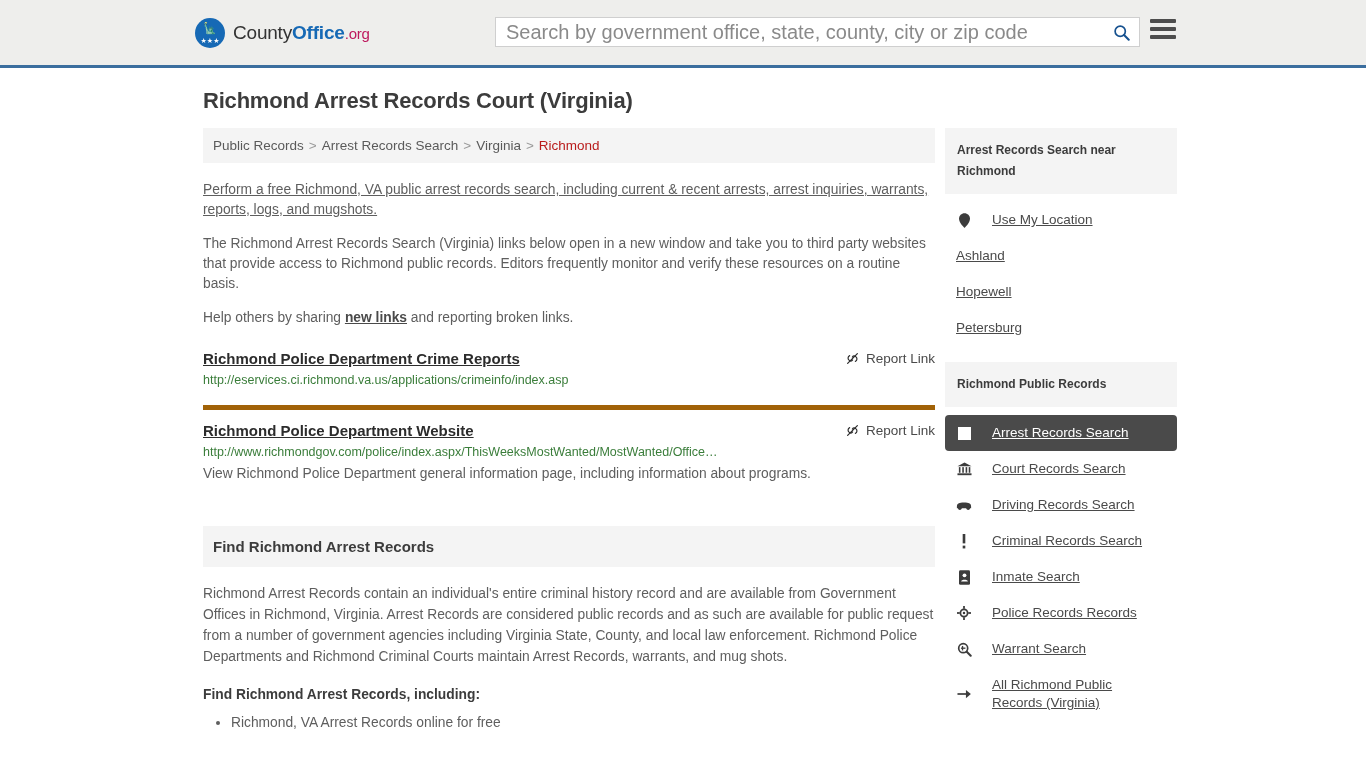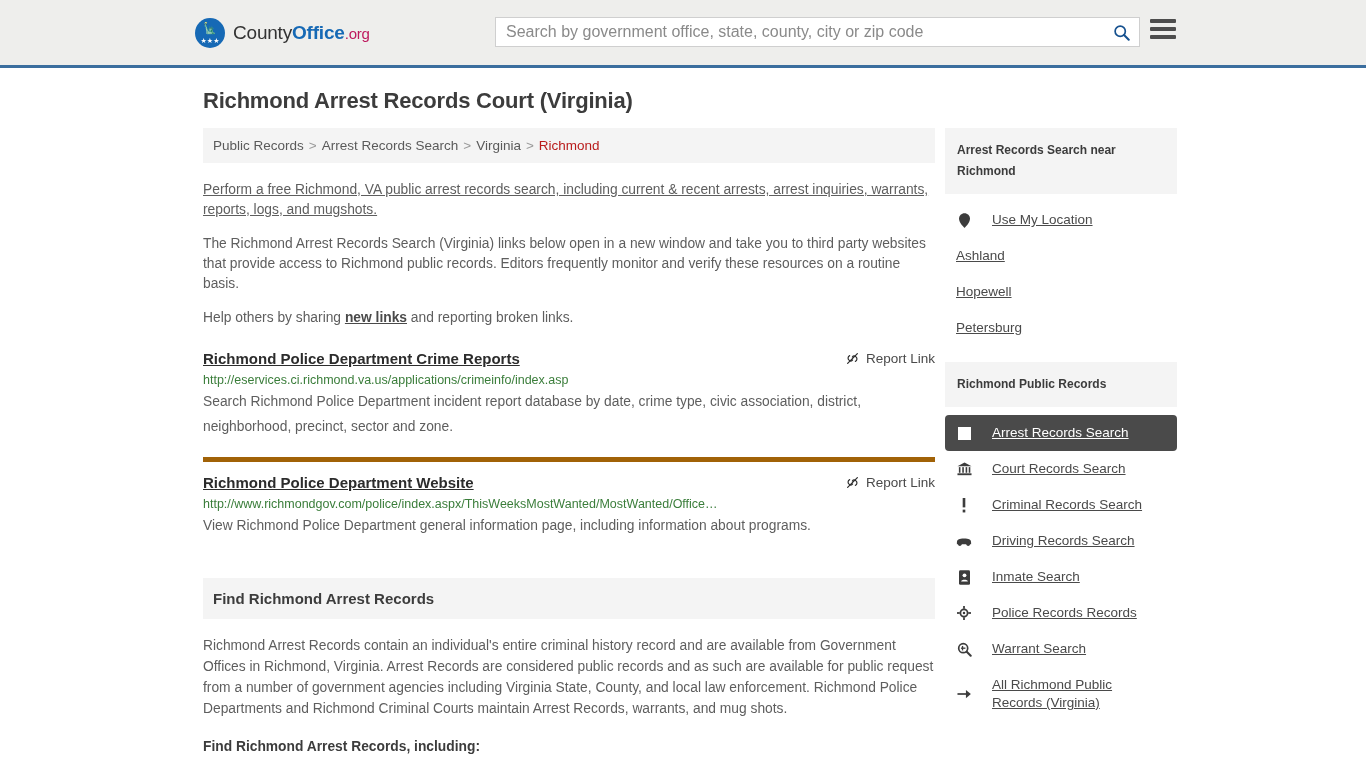--- a/index.html
+++ b/index.html
@@ -72,21 +72,21 @@
     display: flex;
     align-items: center;
   }
   .search-input {
     flex: 1 1 auto;
     border: none;
     outline: none;
     height: 24px;
     padding: 0 10px;
     font-family: "Liberation Sans", sans-serif;
-    font-size: 16px;
+    font-size: 20px;
     color: #333;
     background: transparent;
   }
   .search-input::placeholder { color: #8a8a8a; }
   .search-btn {
     width: 36px; height: 28px;
     border: none; background: transparent;
     cursor: pointer;
     display: flex; align-items: center; justify-content: center;
   }
@@ -321,21 +321,20 @@
             <div class="report-link">
               <svg width="15" height="15" viewBox="0 0 20 20">
                 <path d="M6.2 6.2 C3.5 7.4 3.3 11.3 6 12.8 C7.6 13.7 9.4 13.1 10.2 11.9" fill="none" stroke="#2c2c2c" stroke-width="1.6" stroke-linecap="round"></path>
                 <path d="M13.8 13.8 C16.5 12.6 16.7 8.7 14 7.2 C12.4 6.3 10.6 6.9 9.8 8.1" fill="none" stroke="#2c2c2c" stroke-width="1.6" stroke-linecap="round"></path>
                 <line x1="3.5" y1="16.5" x2="16.5" y2="3.5" stroke="#2c2c2c" stroke-width="1.6" stroke-linecap="round"></line>
               </svg>
               <span>Report Link</span>
             </div>
           </div>
           <div class="result-url">http://eservices.ci.richmond.va.us/applications/crimeinfo/index.asp</div>
-          <div class="result-desc">Search Richmond Police Department incident report database by date, crime type, civic association, district, neighborhood, precinct, sector and zone.</div>
         </div>
 
         <div class="result">
           <div class="result-head">
             <a class="result-title" href="#">Richmond Police Department Website</a>
             <div class="report-link">
               <svg width="15" height="15" viewBox="0 0 20 20">
                 <path d="M6.2 6.2 C3.5 7.4 3.3 11.3 6 12.8 C7.6 13.7 9.4 13.1 10.2 11.9" fill="none" stroke="#2c2c2c" stroke-width="1.6" stroke-linecap="round"></path>
                 <path d="M13.8 13.8 C16.5 12.6 16.7 8.7 14 7.2 C12.4 6.3 10.6 6.9 9.8 8.1" fill="none" stroke="#2c2c2c" stroke-width="1.6" stroke-linecap="round"></path>
                 <line x1="3.5" y1="16.5" x2="16.5" y2="3.5" stroke="#2c2c2c" stroke-width="1.6" stroke-linecap="round"></line>
@@ -417,37 +416,37 @@
                 <rect x="9.2" y="5" width="1.7" height="6" fill="#3c3c3c"></rect>
                 <rect x="12.5" y="5" width="1.7" height="6" fill="#3c3c3c"></rect>
                 <rect x="0.5" y="11.6" width="15" height="2" fill="#3c3c3c"></rect>
               </svg>
             </span>
             <span class="label">Court Records Search</span>
           </div>
 
           <div class="panel-item">
             <span class="ico">
-              <svg width="6" height="15" viewBox="0 0 6 16">
-                <rect x="1.6" y="0" width="2.8" height="10" fill="#3c3c3c"></rect>
-                <rect x="1.6" y="12.4" width="2.8" height="3" fill="#3c3c3c"></rect>
-              </svg>
-            </span>
-            <span class="label">Criminal Records Search</span>
-          </div>
-
-          <div class="panel-item">
-            <span class="ico">
               <svg width="16" height="11" viewBox="0 0 18 12">
                 <path d="M1 7.5 C1 5 2 4 3.2 3.6 C4.5 3 6 2.7 9 2.7 C12 2.7 13.5 3 14.8 3.6 C16 4 17 5 17 7.5 L17 9 L1 9 Z" fill="#3c3c3c"></path>
                 <circle cx="4.3" cy="9.2" r="2" fill="#3c3c3c"></circle>
                 <circle cx="13.7" cy="9.2" r="2" fill="#3c3c3c"></circle>
               </svg>
             </span>
             <span class="label">Driving Records Search</span>
+          </div>
+
+          <div class="panel-item">
+            <span class="ico">
+              <svg width="6" height="15" viewBox="0 0 6 16">
+                <rect x="1.6" y="0" width="2.8" height="10" fill="#3c3c3c"></rect>
+                <rect x="1.6" y="12.4" width="2.8" height="3" fill="#3c3c3c"></rect>
+              </svg>
+            </span>
+            <span class="label">Criminal Records Search</span>
           </div>
 
           <div class="panel-item">
             <span class="ico">
               <svg width="11" height="15" viewBox="0 0 12 16">
                 <rect x="0" y="0" width="12" height="16" rx="1.5" fill="#3c3c3c"></rect>
                 <circle cx="6" cy="5.6" r="2.1" fill="#ffffff"></circle>
                 <path d="M2.3 12.4 C2.3 9.9 9.7 9.9 9.7 12.4 Z" fill="#ffffff"></path>
               </svg>
             </span>

